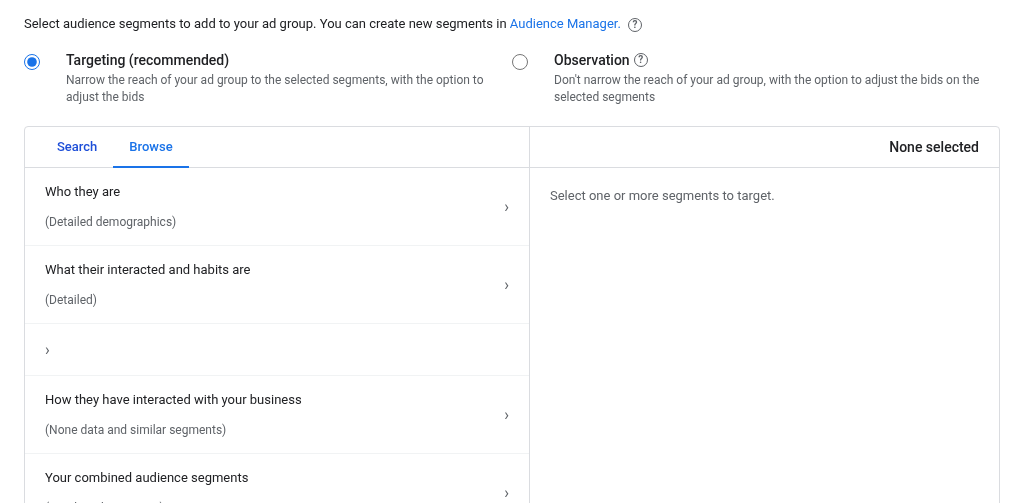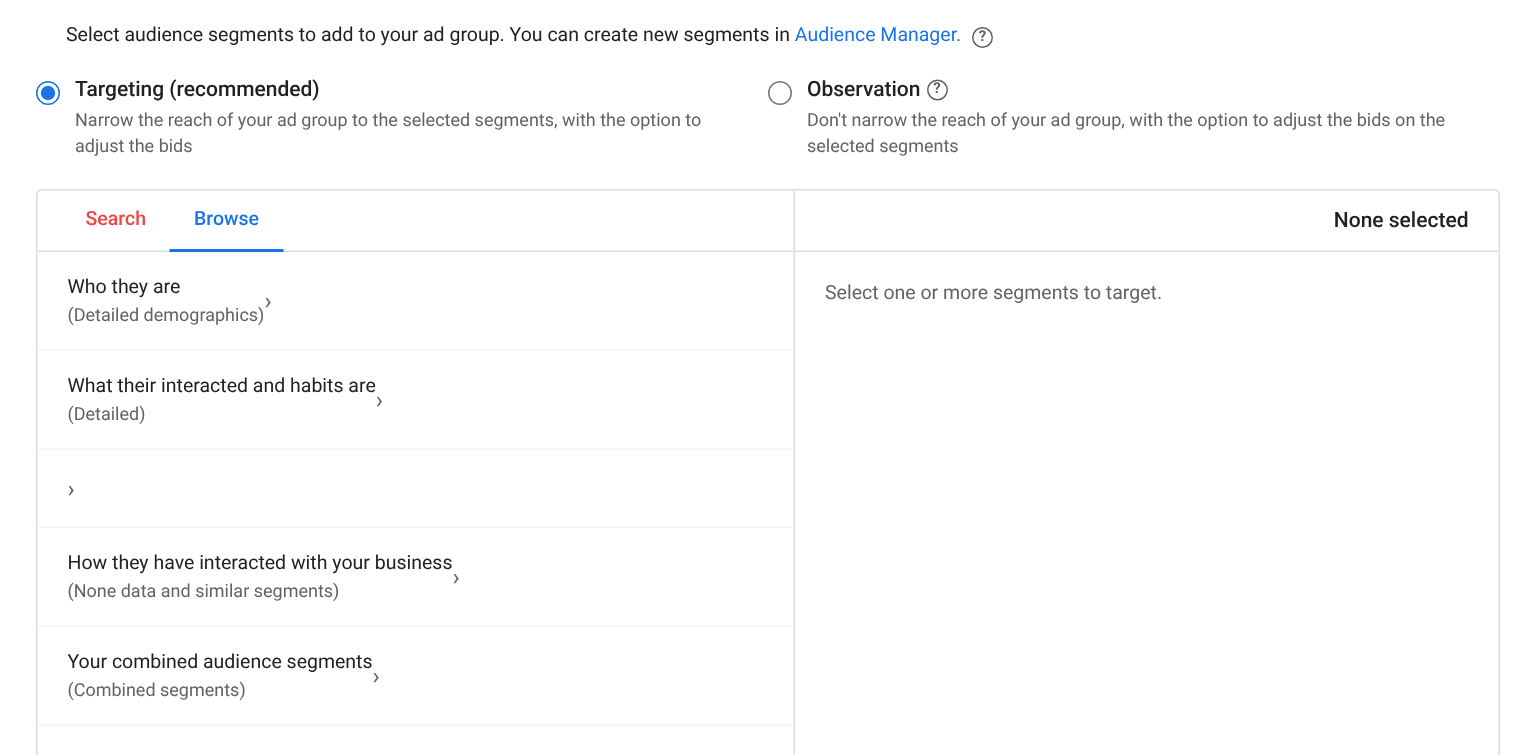--- a/index.html
+++ b/index.html
@@ -10,39 +10,38 @@
       background: #fff;
       padding: 16px 24px;
       width: 1024px;
       min-height: 503px;
     }
 
     .top-description {
       font-size: 13px;
       color: #202124;
       margin-bottom: 20px;
-      margin-left: 20px;
     }
     .top-description a {
       color: #1a73e8;
       text-decoration: none;
     }
 
     .radio-section {
       display: flex;
       flex-direction: row;
       gap: 0;
       margin-bottom: 20px;
     }
 
     .radio-option {
       display: flex;
       flex-direction: row;
       align-items: flex-start;
-      gap: 10px;
+      gap: 26px;
       flex: 1;
     }
 
     .radio-option input[type="radio"] {
       margin-top: 2px;
       accent-color: #1a73e8;
       width: 16px;
       height: 16px;
       flex-shrink: 0;
       cursor: pointer;
@@ -95,54 +94,54 @@
 
     .tabs-bar {
       display: flex;
       border-bottom: 1px solid #dadce0;
       padding: 0 16px;
     }
 
     .tab {
       padding: 12px 16px;
       font-size: 13px;
-      color: #ef4444;
+      color: #1d4ed8;
       cursor: pointer;
       border-bottom: 2px solid transparent;
       margin-bottom: -1px;
       font-weight: 500;
     }
     .tab.active {
       color: #1a73e8;
       border-bottom: 2px solid #1a73e8;
     }
 
     .browse-list {}
     .browse-item {
       display: flex;
       align-items: center;
-      justify-content: flex-start;
+      justify-content: space-between;
       padding: 16px 20px;
       border-bottom: 1px solid #f1f3f4;
       cursor: pointer;
     }
     .browse-item:last-child {
       border-bottom: none;
     }
 
     .browse-item-text {}
     .browse-item-title {
       font-size: 13px;
       color: #202124;
       font-weight: 400;
     }
     .browse-item-subtitle {
       font-size: 12px;
       color: #5f6368;
-      margin-top: 4px;
+      margin-top: 16px;
     }
 
     .chevron {
       color: #5f6368;
       font-size: 16px;
       flex-shrink: 0;
     }
 
     .right-panel {
       flex: 1;

